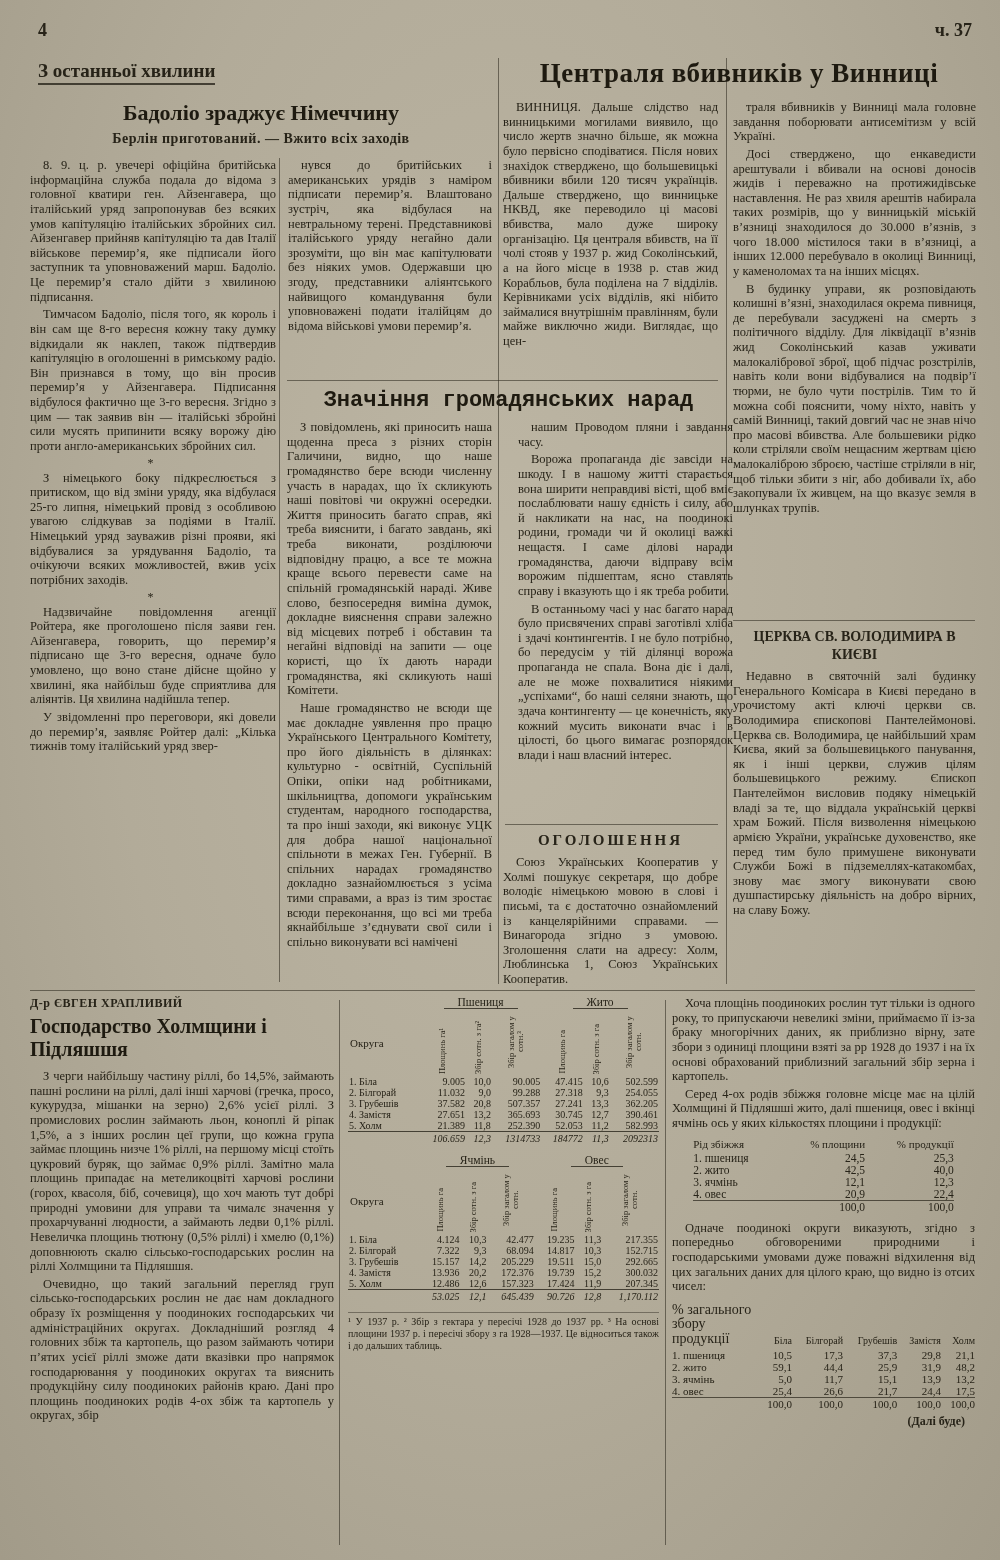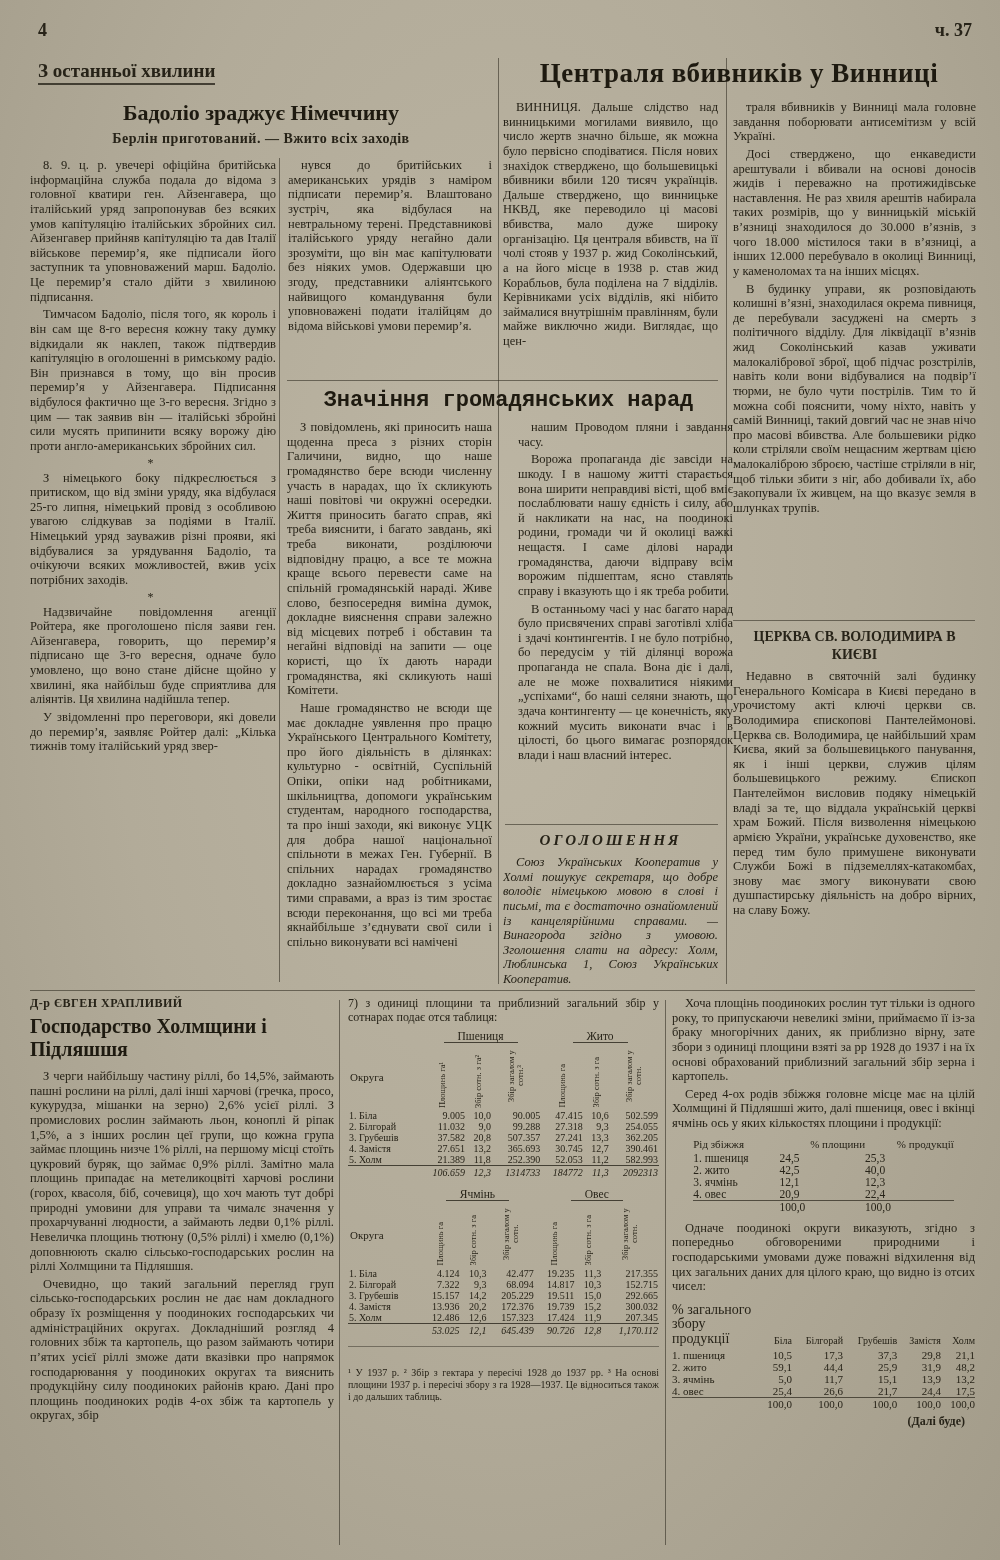--- a/index.html
+++ b/index.html
@@ -40,30 +40,30 @@
   .grain-table .group-cell span { border-bottom:1px solid rgba(40,36,26,.8); padding:0 14px; font-size:11.5px; }
   .grain-table .okr-label { text-align:left; vertical-align:middle; font-size:11px; padding-left:2px; }
   .grain-table .rot-cell { height:66px; text-align:center; }
   .rot { display:inline-block; writing-mode:vertical-rl; transform:rotate(180deg); font-size:8.5px; line-height:1.1; max-height:64px; white-space:normal; }
   .grain-table td.num { text-align:right; }
   .grain-table .totals td { border-top:1px solid rgba(40,36,26,.8); padding-top:1px;font-style:italic; }
 
   .simple-table { font-size:11.5px; width:86%; margin:4px auto 8px; }
   .simple-table th { font-weight:normal; font-size:11px; text-align:right; padding-bottom:2px; }
   .simple-table th:first-child { text-align:left; }
-  .simple-table td.num { text-align:left;margin-top:24px; }
+  .simple-table td.num { text-align:right;margin-top:24px; }
   .simple-table .totals td { border-top:1px solid rgba(40,36,26,.7); }
 
   .dist-table { font-size:11px; margin:6px 0 4px; }
   .dist-table th { font-weight:normal; font-size:10px; text-align:right; vertical-align:bottom; line-height:1.05; padding-bottom:2px; }
   .dist-table th.corner { text-align:left; font-size:14px; width:86px; }
   .dist-table td.num { text-align:right; }
   .dist-table .totals td { border-top:1px solid rgba(40,36,26,.7); }
 
-  .footnotes { font-size:10px; line-height:1.2; text-align:justify; margin-top:6px; border-top:1px solid rgba(40,36,26,.45); padding-top:20px; }
+  .footnotes { font-size:10px; line-height:1.2; text-align:justify; margin-top:6px; border-top:1px solid rgba(40,36,26,.45); padding-top:3px; }
   .continued { font-size:12px; font-weight:bold; text-align:right; margin-top:4px; padding-right:10px; }
 </style>
 </head>
 <body>
 
 <div class="page">
 
   <div class="abs masthead-num" style="left:38px; top:20px;">4</div>
   <div class="abs masthead-num" style="right:28px; top:20px;">ч. 37</div>
 
@@ -109,21 +109,21 @@
   <div class="col" style="left:287px; top:420px; width:205px; height:564px;">
       <p>З повідомлень, які приносить наша щоденна преса з різних сторін Галичини, видно, що наше громадянство бере всюди численну участь в нарадах, що їх скликують наші повітові чи окружні осередки. Життя приносить багато справ, які треба вияснити, і багато завдань, які треба виконати, розділюючи відповідну працю, а все те можна краще всього перевести саме на спільній громадянській нараді. Живе слово, безпосередня виміна думок, докладне вияснення справи залежно від місцевих потреб і обставин та негайні відповіді на запити — оце користі, що їх дають наради громадянства, які скликують наші Комітети.</p>
       <p>Наше громадянство не всюди ще має докладне уявлення про працю Українського Центрального Комітету, про його діяльність в ділянках: культурно - освітній, Суспільній Опіки, опіки над робітниками, шкільництва, допомоги українським студентам, народного господарства, та про інші заходи, які виконує УЦК для добра нашої національної спільноти в межах Ген. Губернії. В спільних нарадах громадянство докладно зазнайомлюється з усіма тими справами, а враз із тим зростає всюди переконання, що всі ми треба якнайбільше зʼєднувати свої сили і спільно виконувати всі намічені</p>
     </div>
   <div class="col" style="left:503px; top:420px; width:215px; height:398px;margin-left:15px;">
       <p>нашим Проводом пляни і завдання часу.</p>
       <p>Ворожа пропаганда діє завсіди на шкоду. І в нашому житті старається вона ширити неправдиві вісті, щоб вміє послаблювати нашу єдність і силу, або й накликати на нас, на поодинокі родини, громади чи й околиці важкі нещастя. І саме ділові наради громадянства, даючи відправу всім ворожим підшептам, ясно ставлять справу і вказують що і як треба робити.</p>
       <p>В останньому часі у нас багато нарад було присвячених справі заготівлі хліба і здачі контингентів. І не було потрібно, бо передусім у тій ділянці ворожа пропаганда не спала. Вона діє і далі, але не може похвалитися ніякими „успіхами“, бо наші селяни знають, що здача контингенту — це конечність, яку кожний мусить виконати вчас і в цілості, бо цього вимагає розпорядок влади і наш власний інтерес.</p>
     </div>
 
-  <div class="abs" style="left:503px; top:832px; width:215px; height:150px;font-style:italic;">
+  <div class="abs" style="left:503px; top:832px; width:215px; height:150px;">
     <div class="headline-announce">ОГОЛОШЕННЯ</div>
     <div class="col" style="position:static;">
         <p>Союз Українських Кооператив у Холмі пошукує секретаря, що добре володіє німецькою мовою в слові і письмі, та є достаточно ознайомлений із канцелярійними справами. — Винагорода згідно з умовою. Зголошення слати на адресу: Холм, Люблинська 1, Союз Українських Кооператив.</p>
       </div>
   </div>
 
   <div class="abs" style="left:733px; top:628px; width:243px; height:352px;">
     <div class="headline-sm" style="margin-bottom:6px;">ЦЕРКВА СВ. ВОЛОДИМИРА В КИЄВІ</div>
     <div class="col" style="position:static; overflow:hidden; height:300px;">
         <p>Недавно в святочній залі будинку Генерального Комісара в Києві передано в урочистому акті ключі церкви св. Володимира єпископові Пантелеймонові. Церква св. Володимира, це найбільший храм Києва, який за большевицького панування, як і інші церкви, служив цілям большевицького режиму. Єпископ Пантелеймон висловив подяку німецькій владі за те, що віддала українській церкві храм Божий. Після визволення німецькою армією України, українське духовенство, яке перед тим було примушене виконувати Служби Божі в підземеллях-катакомбах, знову має змогу виконувати свою душпастирську діяльність на добро вірних, на славу Божу.</p>
@@ -133,21 +133,20 @@
   <div class="abs" style="left:30px; top:996px; width:304px; height:552px; overflow:hidden;">
     <div class="author-line">Д-р ЄВГЕН ХРАПЛИВИЙ</div>
     <div class="economy-title">Господарство Холмщини і Підляшшя</div>
     <div class="col" style="position:static;">
         <p>З черги найбільшу частину ріллі, бо 14,5%, займають пашні рослини на ріллі, далі інші харчові (гречка, просо, кукурудза, мішанки на зерно) 2,6% усієї ріллі. З промислових рослин займають льон, коноплі й ріпак 1,5%, а з інших рослин цеї групи, що кожна група займає площинь низче 1% ріллі, на першому місці стоїть цукровий буряк, що займає 0,9% ріллі. Замітно мала площинь припадає на метеликоцвіті харчові рослини (горох, квасоля, біб, сочевиця), що хоч мають тут добрі природні умовини для управи та чималє значення у прохарчуванні людности, а займають ледви 0,1% ріллі. Невеличка площинь тютюну (0,5% ріллі) і хмелю (0,1%) доповнюють скалю сільсько-господарських рослин на ріллі Холмщини та Підляшшя.</p>
         <p>Очевидно, що такий загальний перегляд груп сільсько-господарських рослин не дає нам докладного образу їх розміщення у поодиноких господарських чи адміністраційних округах. Докладніший розгляд 4 головних збіж та картопель, що разом займають чотири пʼятих усієї ріллі зможе дати вказівки про напрямок господарювання у поодиноких округах та вияснить продукційну силу поодиноких районів краю. Дані про площинь поодиноких родів 4-ох збіж та картопель у округах, збір</p>
       </div>
   </div>
 
   <div class="abs" style="left:348px; top:996px; width:311px; height:552px; overflow:hidden;">
-    <div class="table-intro">7) з одиниці площини та приблизний загальний збір у сотнарах подає отся таблиця:</div>
 
     <table class="grain-table">
       <thead>
         <tr>
           <th style="width:72px;"></th>
           <th colspan="3" class="group-cell"><span>Пшениця</span></th>
           <th colspan="3" class="group-cell"><span>Жито</span></th>
         </tr>
         <tr>
           <th class="okr-label">Округа</th>

